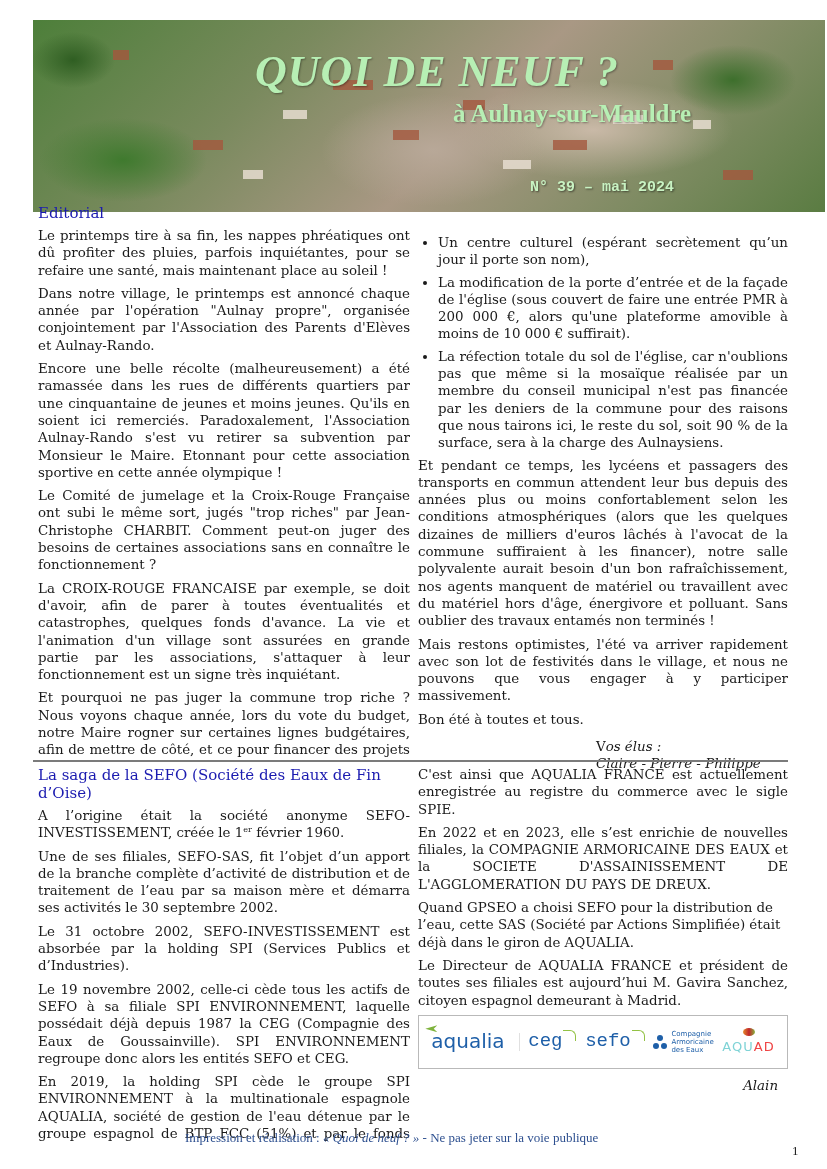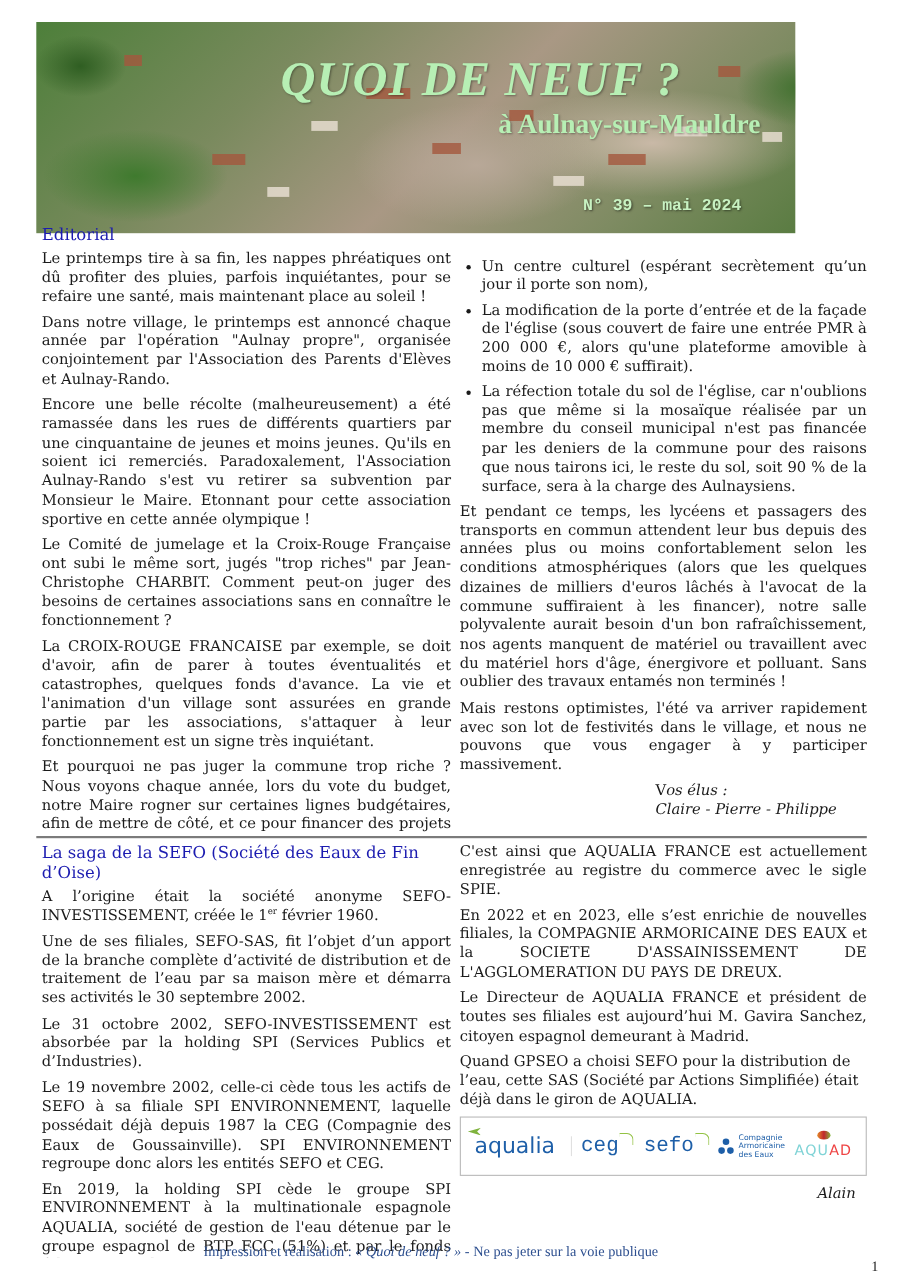--- a/index.html
+++ b/index.html
@@ -1,18 +1,18 @@
 <!DOCTYPE html>
 <html><head>
 <meta charset="utf-8">
 <style>
   html, body { margin: 0; padding: 0; background: #ffffff; }
   body { width: 827px; height: 1169px; position: relative; overflow: hidden;
          font-family: "DejaVu Serif", "Liberation Serif", serif; color: #1a1a1a; }
-  .banner { position: absolute; left: 33px; top: 20px; width: 690px; height: 192px; overflow: hidden;
+  .banner { position: absolute; left: 33px; top: 20px; width: 792px; height: 192px; overflow: hidden;
             background:
               radial-gradient(ellipse 120px 60px at 90px 140px, #3f7a2e 0%, transparent 70%),
               radial-gradient(ellipse 90px 50px at 700px 60px, #3d6f2c 0%, transparent 70%),
               radial-gradient(ellipse 60px 40px at 40px 40px, #2f5e22 0%, transparent 70%),
               radial-gradient(ellipse 160px 80px at 400px 130px, #b8a898 0%, transparent 70%),
               radial-gradient(ellipse 200px 70px at 560px 110px, #c9b9a7 0%, transparent 70%),
               linear-gradient(135deg, #4d7f3a 0%, #7a8a5e 30%, #a99884 55%, #7e8b62 80%, #5a7c42 100%); }
   .roof { position: absolute; width: 16px; height: 10px; background: #a4583d; opacity: 0.8; }
   .house { position: absolute; width: 14px; height: 9px; background: #e6ddd0; opacity: 0.85; }
   .banner-title { position: absolute; left: 222px; top: 26px; font-family: "Liberation Serif", serif;
@@ -89,42 +89,43 @@
 </div>
 
 <div class="col" style="left:418px; top:218px; width:370px;margin-top:16px;">
   <ul class="bullets">
     <li>Un centre culturel (espérant secrètement qu’un jour il porte son nom),</li>
     <li>La modification de la porte d’entrée et de la façade de l'église (sous couvert de faire une entrée PMR à 200 000 €, alors qu'une plateforme amovible à moins de 10 000 € suffirait).</li>
     <li>La réfection totale du sol de l'église, car n'oublions pas que même si la mosaïque réalisée par un membre du conseil municipal n'est pas financée par les deniers de la commune pour des raisons que nous tairons ici, le reste du sol, soit 90 % de la surface, sera à la charge des Aulnaysiens.</li>
   </ul>
   <p>Et pendant ce temps, les lycéens et passagers des transports en commun attendent leur bus depuis des années plus ou moins confortablement selon les conditions atmosphériques (alors que les quelques dizaines de milliers d'euros lâchés à l'avocat de la commune suffiraient à les financer), notre salle polyvalente aurait besoin d'un bon rafraîchissement, nos agents manquent de matériel ou travaillent avec du matériel hors d'âge, énergivore et polluant. Sans oublier des travaux entamés non terminés !</p>
   <p>Mais restons optimistes, l'été va arriver rapidement avec son lot de festivités dans le village, et nous ne pouvons que vous engager à y participer massivement.</p>
+  <p style="margin-bottom:10px">Bon été à toutes et tous.</p>
   <div class="signoff">
     <div><span class="up">V</span><span>os élus :</span></div>
     <div>Claire - Pierre - Philippe</div>
   </div>
 </div>
 
 <div class="sep"></div>
 
 <div class="col" style="left:38px; top:766px; width:372px;">
   <div class="heading">La saga de la SEFO (Société des Eaux de Fin d’Oise)</div>
   <p><span>A l’origine était la société anonyme SEFO-INVESTISSEMENT, créée le 1</span><sup>er</sup><span> février 1960.</span></p>
   <p>Une de ses filiales, SEFO-SAS, fit l’objet d’un apport de la branche complète d’activité de distribution et de traitement de l’eau par sa maison mère et démarra ses activités le 30 septembre 2002.</p>
   <p>Le 31 octobre 2002, SEFO-INVESTISSEMENT est absorbée par la holding SPI (Services Publics et d’Industries).</p>
   <p>Le 19 novembre 2002, celle-ci cède tous les actifs de SEFO à sa filiale SPI ENVIRONNEMENT, laquelle possédait déjà depuis 1987 la CEG (Compagnie des Eaux de Goussainville). SPI ENVIRONNEMENT regroupe donc alors les entités SEFO et CEG.</p>
   <p style="height:70px;overflow:hidden;">En 2019, la holding SPI cède le groupe SPI ENVIRONNEMENT à la multinationale espagnole AQUALIA, société de gestion de l'eau détenue par le groupe espagnol de BTP FCC (51%) et par le fonds éthique australien IFM Investors (49%).</p>
 </div>
 
 <div class="col" style="left:418px; top:766px; width:370px;">
   <p>C'est ainsi que AQUALIA FRANCE est actuellement enregistrée au registre du commerce avec le sigle SPIE.</p>
   <p>En 2022 et en 2023, elle s’est enrichie de nouvelles filiales, la COMPAGNIE ARMORICAINE DES EAUX et la SOCIETE D'ASSAINISSEMENT DE L'AGGLOMERATION DU PAYS DE DREUX.</p>
+  <p style="text-align:left">Quand GPSEO a choisi SEFO pour la distribution de l’eau, cette SAS (Société par Actions Simplifiée) était déjà dans le giron de AQUALIA.</p>
   <p>Le Directeur de AQUALIA FRANCE et président de toutes ses filiales est aujourd’hui M. Gavira Sanchez, citoyen espagnol demeurant à Madrid.</p>
-  <p style="text-align:left">Quand GPSEO a choisi SEFO pour la distribution de l’eau, cette SAS (Société par Actions Simplifiée) était déjà dans le giron de AQUALIA.</p>
   <div class="logos">
     <div class="logo logo-aqualia">
         <span class="bird"></span>
         <span>aqualia</span>
       </div>
     <div class="logo logo-ceg">
         <span>ceg</span>
         <span class="hook"></span>
       </div>
     <div class="logo logo-sefo">

